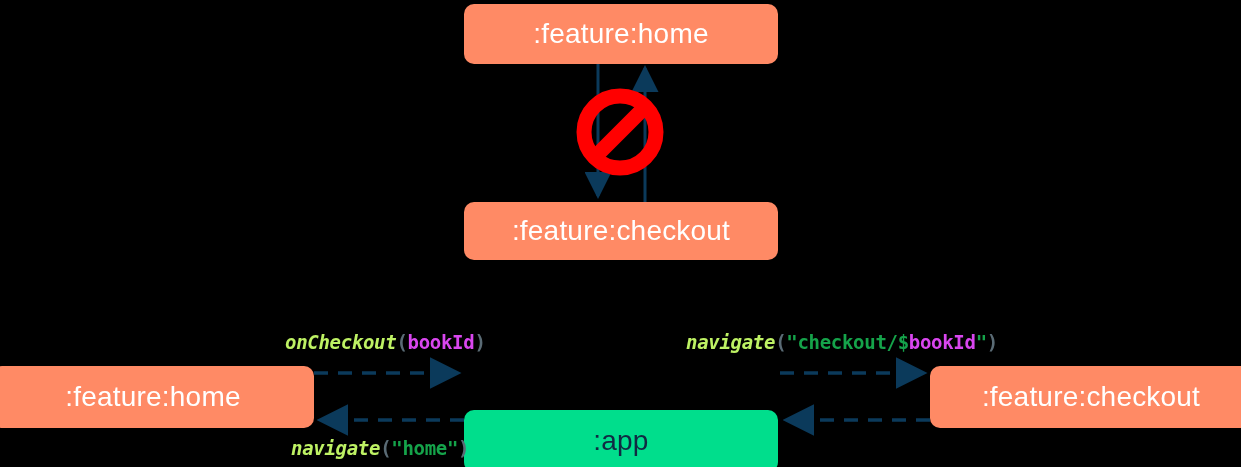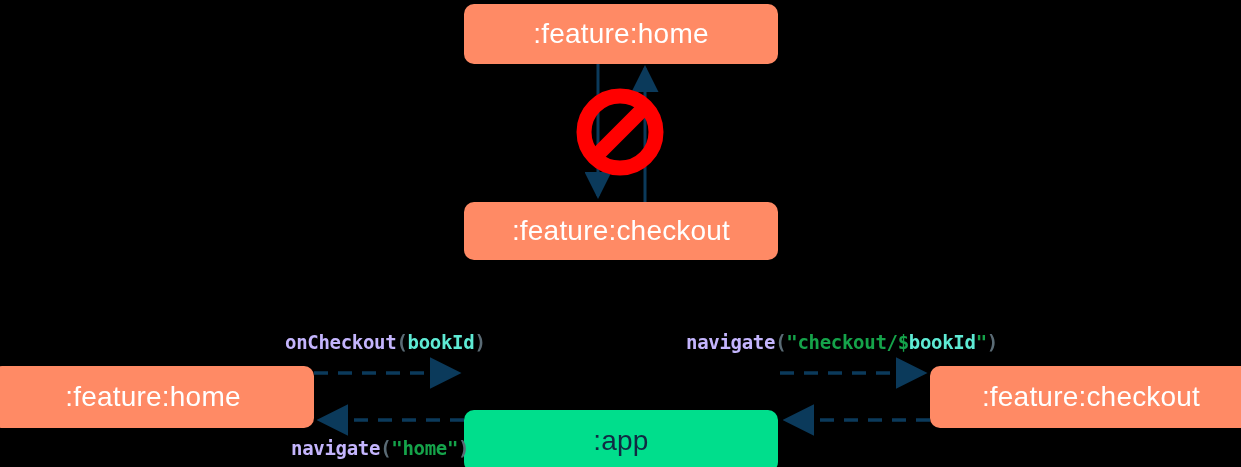--- a/index.html
+++ b/index.html
@@ -64,22 +64,22 @@
   }
 
   .edge-label {
     position: absolute;
     font-family: "DejaVu Sans Mono", monospace;
     font-size: 19px;
     font-weight: bold;
     white-space: nowrap;
     letter-spacing: -0.3px;
   }
-  .tok-fn    { color: #c4b5fd; }
-  .tok-var   { color: #5eead4; }
+  .tok-fn    { color: #bef264; font-style: italic; }
+  .tok-var   { color: #d946ef; }
   .tok-punct { color: #5A6B75; }
   .tok-str   { color: #15A34A; }
 
   #label-oncheckout        { left: 285px; top: 331px; }
   #label-navigate-checkout { left: 686px; top: 331px; }
   #label-navigate-home     { left: 291px; top: 437px; }
   #label-onpaymentcanceled { left: 740px; top: 437px; }
 </style>
 </head>
 <body>

